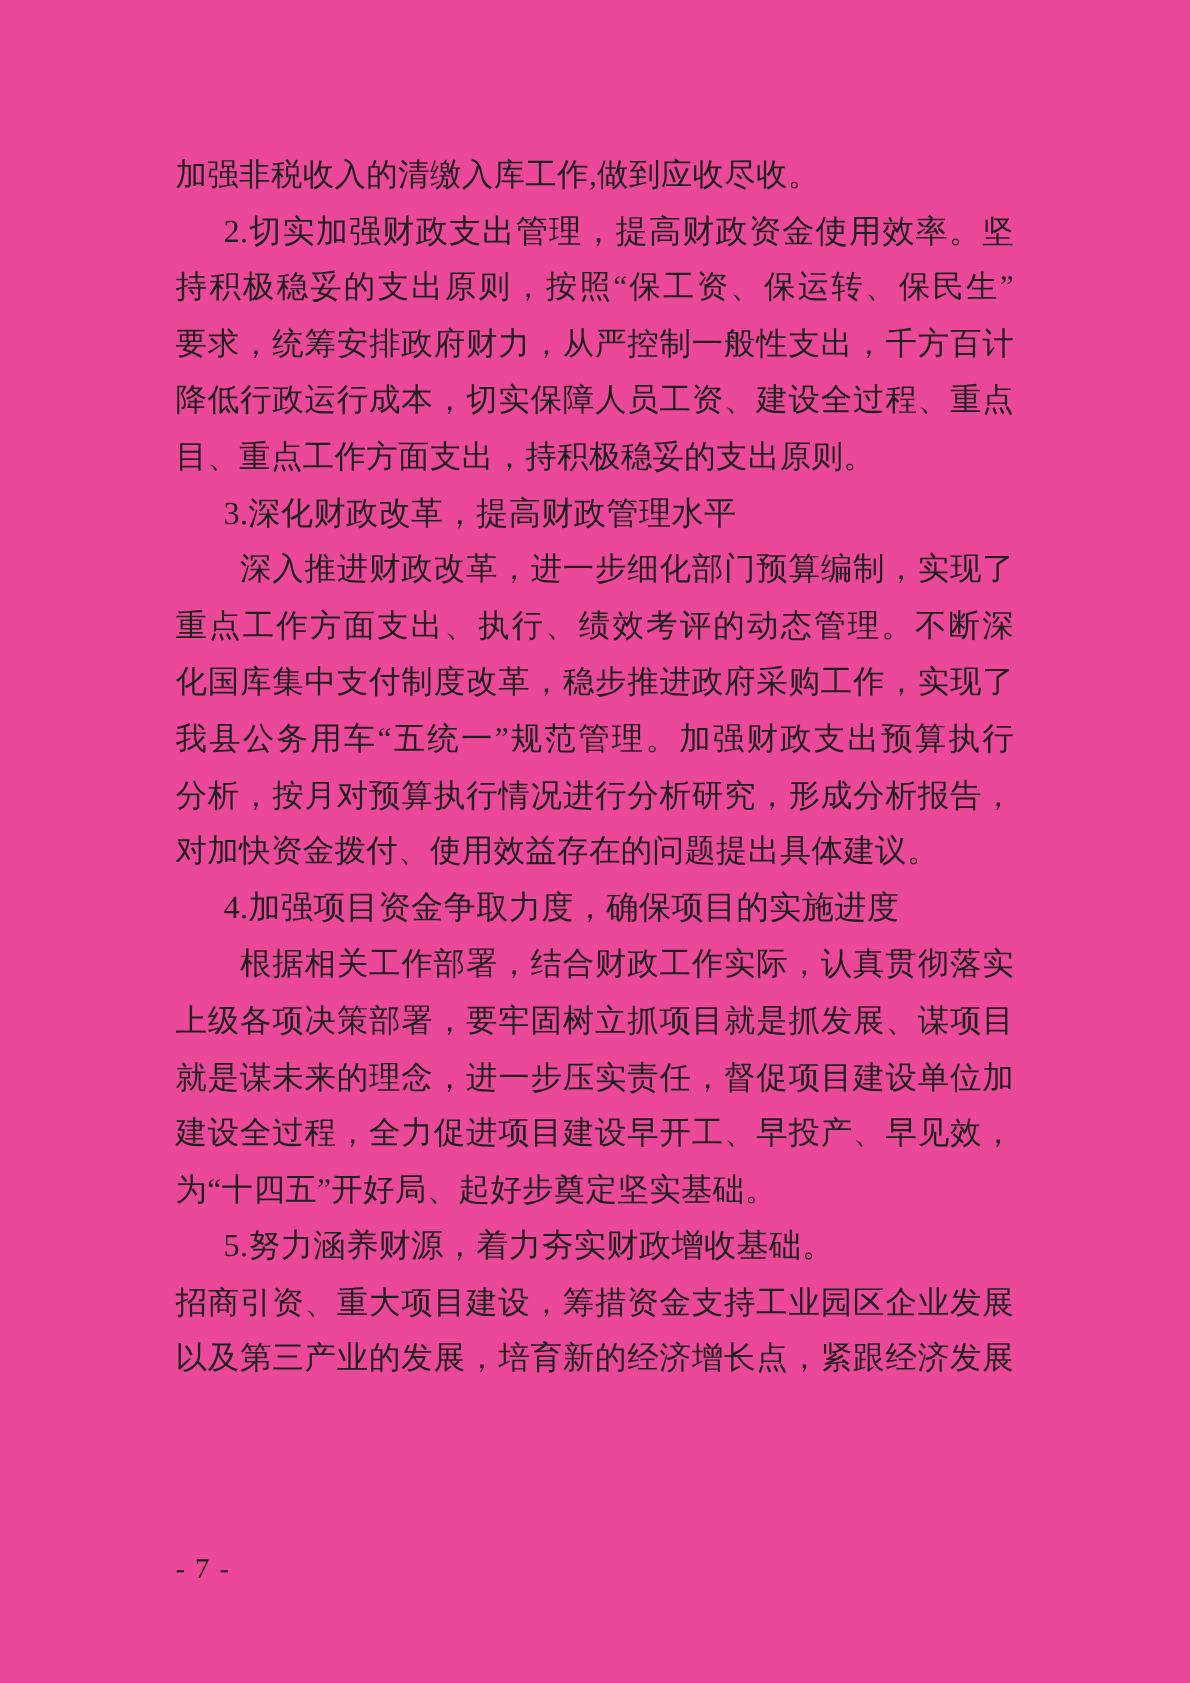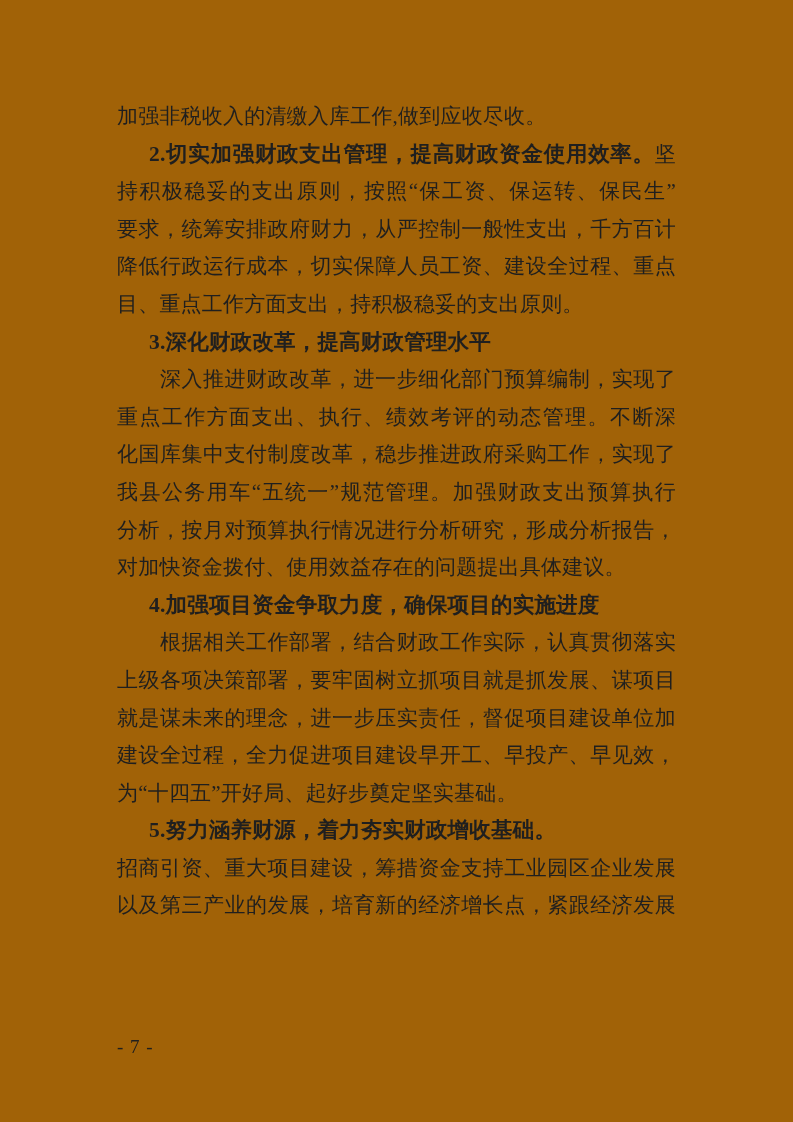--- a/index.html
+++ b/index.html
@@ -4,21 +4,21 @@
 <style>
   html, body {
     margin: 0;
     padding: 0;
     background: #ffffff;
   }
   .page {
     position: relative;
     width: 793px;
     height: 1122px;
-    background: #a16207;
+    background: #ec4899;
     overflow: hidden;
     font-family: "Liberation Serif", "DejaVu Serif", serif;
     color: #1f1f1f;
   }
   .text-block {
     position: absolute;
     left: 117px;
     top: 98px;
     width: 559px;
   }
@@ -39,21 +39,21 @@
   
   .line.body-end {
     text-align: left;
   }
   
   .line.body-first { padding-left: 43px; }
   
   .line.heading,
   .line.heading-runin { padding-left: 32px; }
   .line .b {
-    font-weight: 700;
+    font-weight: 400;
     font-size: 21.5px;
   }
   .line .t {
     font-weight: 400;
   }
   .page-number {
     position: absolute;
     left: 117px;
     top: 1035px;
     font-size: 19px;

